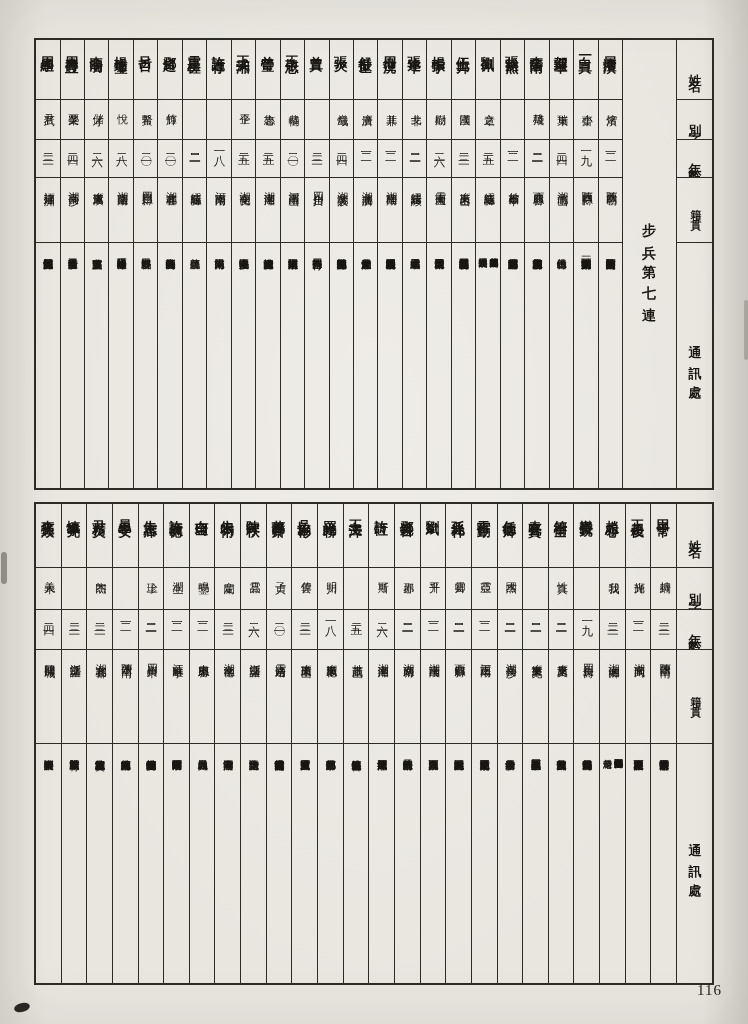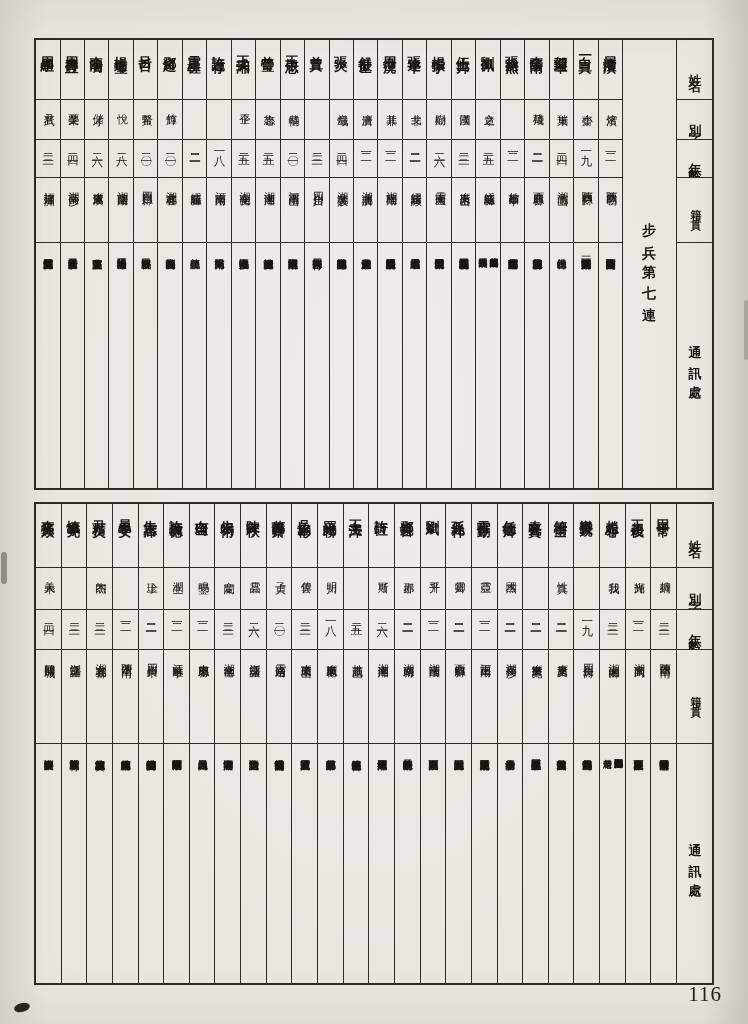--- a/index.html
+++ b/index.html
@@ -77,21 +77,21 @@
   .hcell.c-native .vtext{letter-spacing:0.9em;}
 
   .unit-col .vtext{
     font-size:14px;font-weight:600;letter-spacing:1.5em;
   }
 
   
   .pagenum{
     position:absolute;right:26px;top:982px;
     font-family:"Liberation Serif",serif;
-    font-size:21px;letter-spacing:1px;color:#24211c;
+    font-size:15px;letter-spacing:1px;color:#24211c;
   }
   .speck{position:absolute;pointer-events:none;}
   .speck-a{left:14px;top:1003px;width:16px;height:9px;background:#16130f;border-radius:50%;transform:rotate(-14deg);opacity:.9;}
   .speck-b{left:1px;top:552px;width:6px;height:32px;background:#4a463f;border-radius:3px;opacity:.5;}
   .speck-c{right:0px;top:300px;width:4px;height:60px;background:#6b655b;border-radius:3px;opacity:.35;}
 </style>
 </head>
 <body>
 
 <div class="page">

